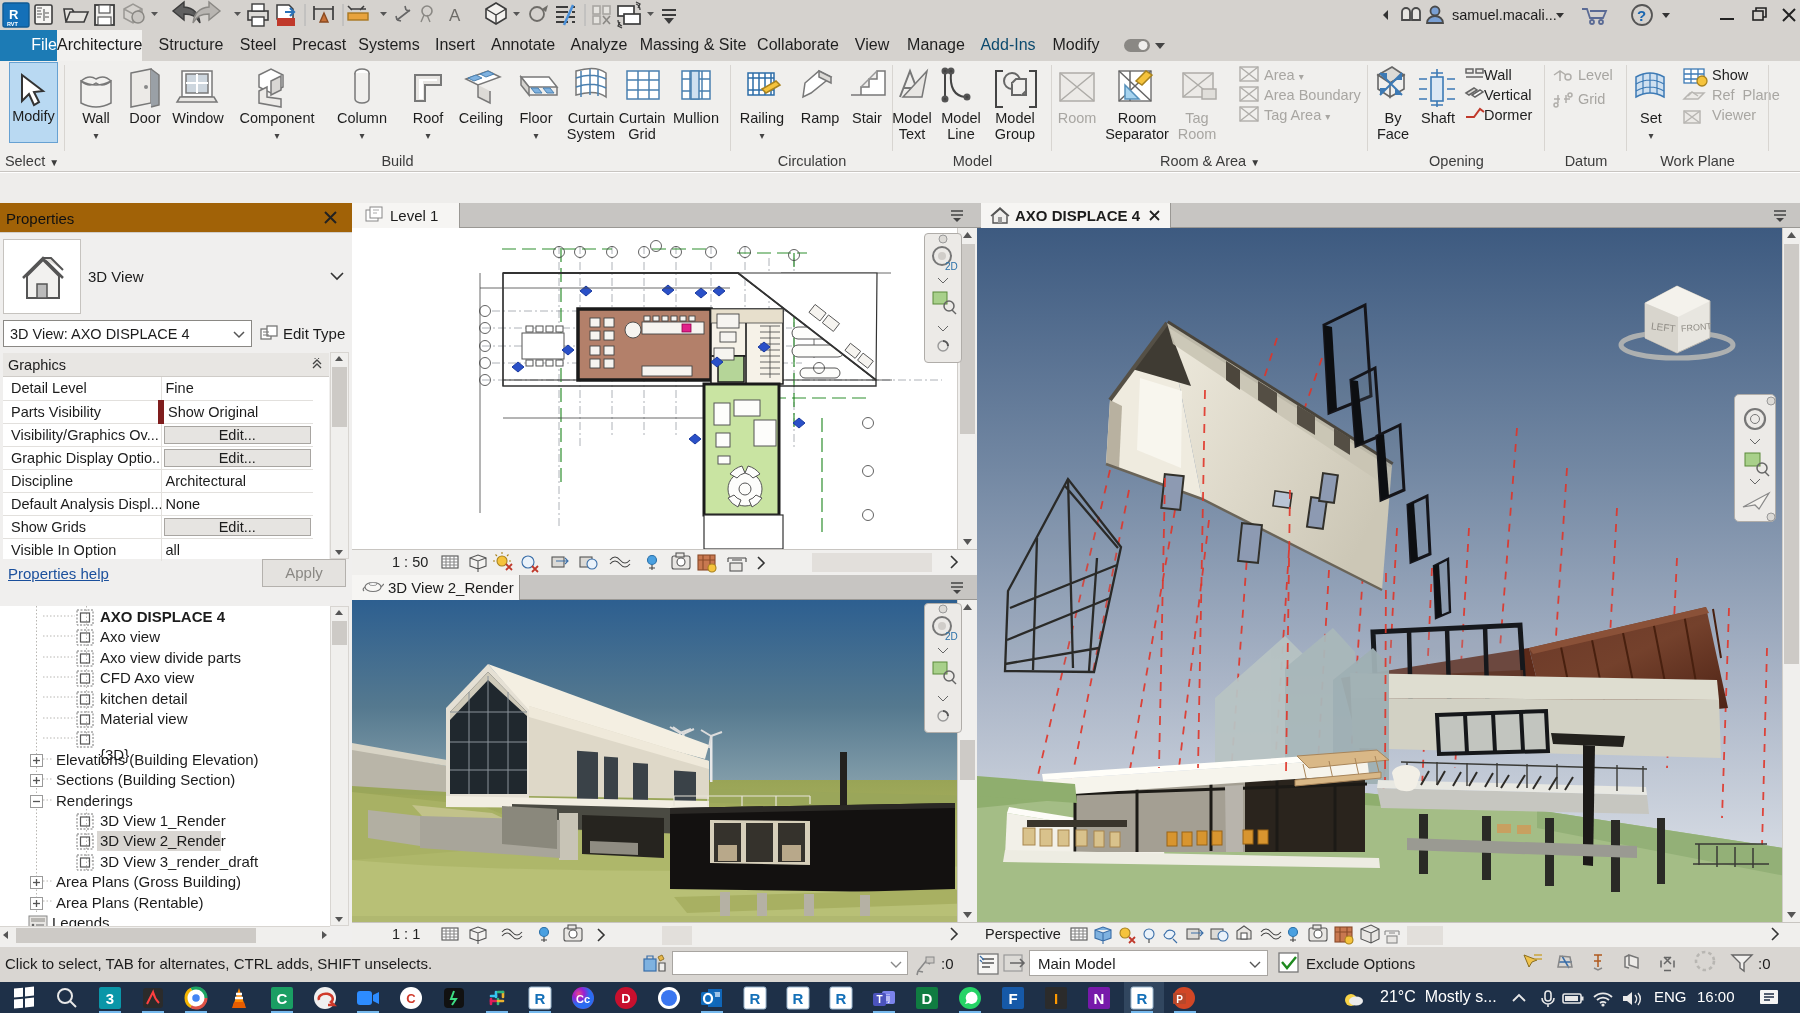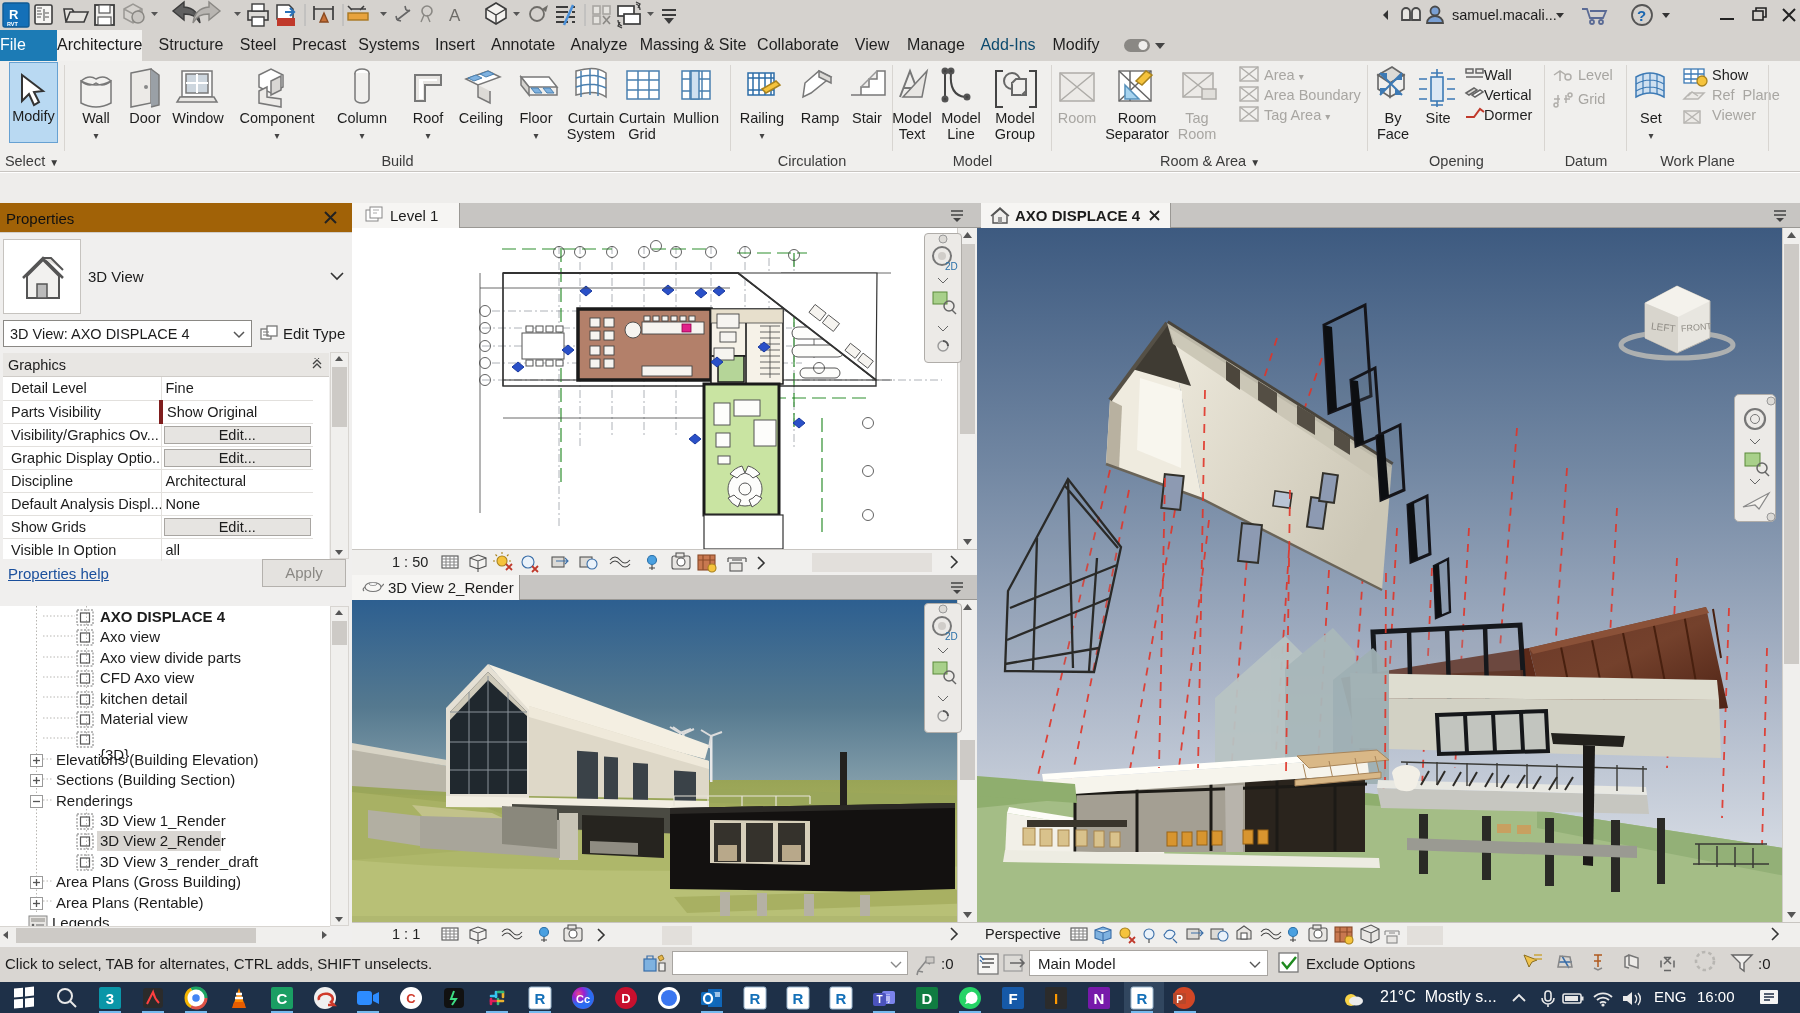--- a/index.html
+++ b/index.html
@@ -104,21 +104,21 @@
  <path d="M282 13 l4 5 l4 -5 Z" fill="#333"></path>
  <path d="M340 19 h14" stroke="#222" stroke-width="2"></path>
  <g fill="none" stroke="#222" stroke-width="1.6">
   <rect x="373" y="11" width="10" height="9"></rect>
         <path d="M376 11 v-3 h10 v9 h-3"></path>
   <path d="M403 9 l12 12 m0 -12 l-12 12" stroke-width="2"></path>
  </g>
 </svg>
 </div>
 <div class="abs" id="tabrow">
-    <div class="abs" style="left:0;top:0;width:57px;height:31px;background:#1c7bb5;color:#fff;text-align:left;font-size:16px;line-height:30px;">File</div>
+    <div class="abs" style="left:0;top:0;width:57px;height:31px;background:#1c7bb5;color:#fff;text-align:right;font-size:16px;line-height:30px;">File</div>
     <div class="abs" style="left:57px;top:0;width:85px;height:31px;background:#f2f1ef;color:#1a1a1a;text-align:center;font-size:16px;line-height:30px;">Architecture</div>
     <div class="abs" style="left:121px;top:0;width:140px;height:31px;color:#1f1f1f;text-align:center;font-size:16px;line-height:30px;">Structure</div>
     <div class="abs" style="left:188px;top:0;width:140px;height:31px;color:#1f1f1f;text-align:center;font-size:16px;line-height:30px;">Steel</div>
     <div class="abs" style="left:249px;top:0;width:140px;height:31px;color:#1f1f1f;text-align:center;font-size:16px;line-height:30px;">Precast</div>
     <div class="abs" style="left:319px;top:0;width:140px;height:31px;color:#1f1f1f;text-align:center;font-size:16px;line-height:30px;">Systems</div>
     <div class="abs" style="left:385px;top:0;width:140px;height:31px;color:#1f1f1f;text-align:center;font-size:16px;line-height:30px;">Insert</div>
     <div class="abs" style="left:453px;top:0;width:140px;height:31px;color:#1f1f1f;text-align:center;font-size:16px;line-height:30px;">Annotate</div>
     <div class="abs" style="left:529px;top:0;width:140px;height:31px;color:#1f1f1f;text-align:center;font-size:16px;line-height:30px;">Analyze</div>
     <div class="abs" style="left:623px;top:0;width:140px;height:31px;color:#1f1f1f;text-align:center;font-size:16px;line-height:30px;">Massing &amp; Site</div>
     <div class="abs" style="left:728px;top:0;width:140px;height:31px;color:#1f1f1f;text-align:center;font-size:16px;line-height:30px;">Collaborate</div>
@@ -238,21 +238,21 @@
 <div class="rlab abs" style="left:938px;top:49px;width:46px;">Model Line</div>
 <div class="rlab abs" style="left:990px;top:49px;width:50px;">Model Group</div>
 <div class="rlab abs" style="left:1052px;top:49px;width:50px;color:#a8a6a2;">Room</div>
 <div class="rlab abs" style="left:1104px;top:49px;width:66px;">Room Separator</div>
 <div class="rlab abs" style="left:1172px;top:49px;width:50px;color:#a8a6a2;">Tag Room</div>
 <div class="rlab abs" style="left:1096px;top:49px;"></div>
 <div class="abs" style="left:1264px;top:6px;font-size:14.5px;color:#a8a6a2;">Area <span style="font-size:10px">▾</span></div>
 <div class="abs" style="left:1264px;top:26px;font-size:14.5px;color:#a8a6a2;">Area Boundary</div>
 <div class="abs" style="left:1264px;top:46px;font-size:14.5px;color:#a8a6a2;">Tag Area <span style="font-size:10px">▾</span></div>
 <div class="rlab abs" style="left:1370px;top:49px;width:46px;">By Face</div>
-<div class="rlab abs" style="left:1416px;top:49px;width:44px;">Site</div>
+<div class="rlab abs" style="left:1416px;top:49px;width:44px;">Shaft</div>
 <svg width="120" height="64" style="position:absolute;left:1462px;top:4px">
  <g stroke="#666" stroke-width="1.5" fill="#eceae7">
   <path d="M4 4 h7 v4 h-7 Z M14 4 h7 v4 h-7 Z M4 12 h17"></path>
   <path d="M4 28 l8 -5 l3 2 l-8 5 Z" fill="#dcdad6"></path>
         <path d="M10 30 l8 -5 l3 2 l-8 5 Z" fill="#fff"></path>
   <path d="M4 52 h8 l6 -8 l4 3" fill="none" stroke="#c0392b" stroke-width="2"></path>
  </g>
 </svg>
 <div class="abs" style="left:1484px;top:6px;font-size:14.5px;color:#222;">Wall</div>
 <div class="abs" style="left:1484px;top:26px;font-size:14.5px;color:#222;">Vertical</div>
@@ -350,21 +350,21 @@
 <colgroup>
           <col style="width:158px">
           <col style="width:152px">
         </colgroup>
 <tbody>
           <tr style="height:23px;">
             <td style="border-bottom:1px solid #e2e0dd;border-right:1px solid #e2e0dd;padding-left:8px;overflow:hidden;">Detail Level</td>
             <td style="border-bottom:1px solid #e2e0dd;padding-left:4px;">Fine</td>
           </tr>
 <tr style="height:23px;">
-            <td style="border-bottom:1px solid #e2e0dd;border-right:4px solid #7f1d1d;padding-left:8px;overflow:hidden;">Parts Visibility</td>
+            <td style="border-bottom:1px solid #e2e0dd;border-right:6px solid #7f1d1d;padding-left:8px;overflow:hidden;">Parts Visibility</td>
             <td style="border-bottom:1px solid #e2e0dd;padding-left:4px;">Show Original</td>
           </tr>
 <tr style="height:23px;">
             <td style="border-bottom:1px solid #e2e0dd;border-right:1px solid #e2e0dd;padding-left:8px;overflow:hidden;">Visibility/Graphics Ov...</td>
             <td style="border-bottom:1px solid #e2e0dd;">
               <div style="margin:1px 2px;background:#e6e4e1;border:1px solid #a8a5a1;text-align:center;height:18px;line-height:17px;">Edit...</div>
             </td>
           </tr>
 <tr style="height:23px;">
             <td style="border-bottom:1px solid #e2e0dd;border-right:1px solid #e2e0dd;padding-left:8px;overflow:hidden;">Graphic Display Optio...</td>

